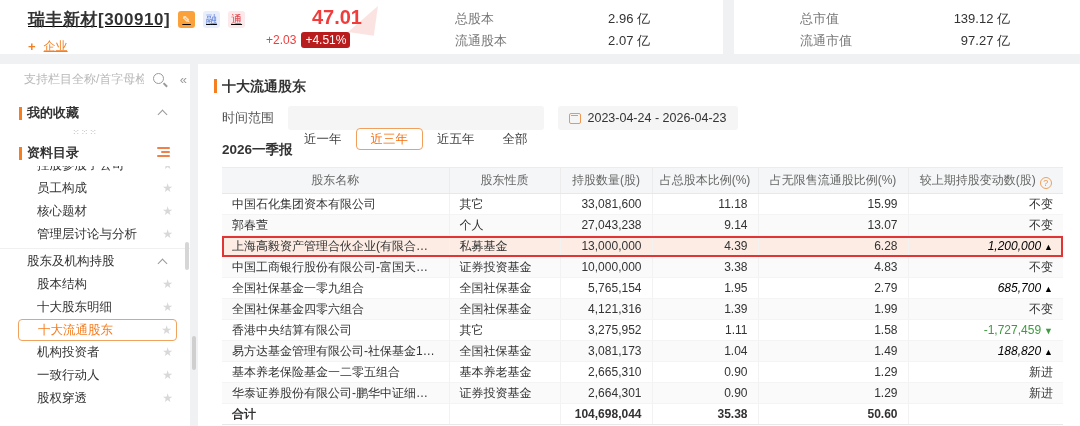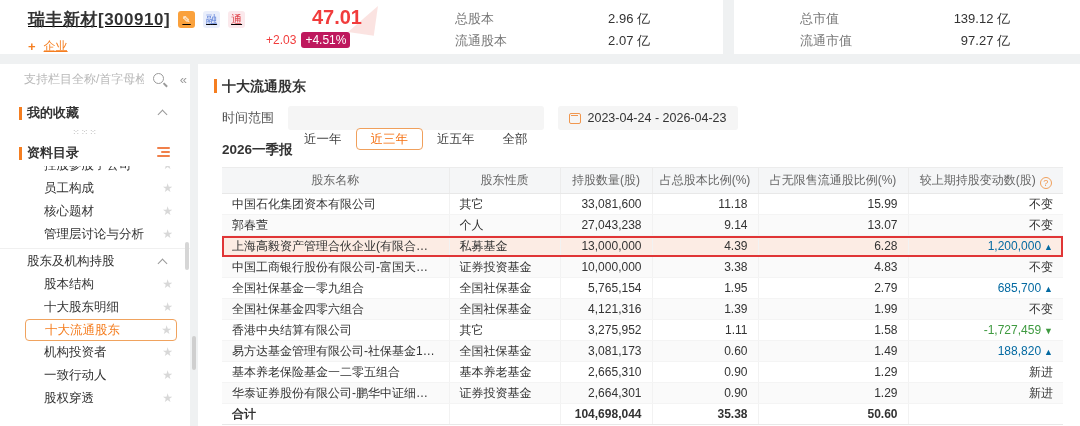--- a/index.html
+++ b/index.html
@@ -16,21 +16,21 @@
   .badge-tong { background:#fbe9ec; color:#e0484f; }
   .ent-line { margin-top:7px; font-size:12px; color:#f57e20; display:flex; gap:8px; align-items:center; }
   .ent-plus { font-size:13px; font-weight:bold; }
   .ent-link { text-decoration:underline; cursor:pointer; }
   .price-block { position:absolute; left:266px; top:6px; width:96px; text-align:right; }
   .price-swoosh { position:absolute; right:-14px; top:-2px; width:0; height:0;
     border-left:26px solid transparent; border-bottom:30px solid #fad7d4; opacity:.7; transform:rotate(8deg); }
   .price-main { position:relative; font-size:20px; font-weight:bold; color:#f13c3c; }
   .price-sub { position:relative; margin-top:3px; display:flex; justify-content:flex-start; align-items:center; gap:5px; }
   .price-chg { font-size:12px; color:#f13c3c; }
-  .price-pct { font-size:12px; color:#fff; background:#be185d; border-radius:3px; padding:1px 4px; }
+  .price-pct { font-size:12px; color:#fff; background:#b91c1c; border-radius:3px; padding:1px 4px; }
   .stat-block { position:absolute; top:8px; font-size:13px; }
   .stat-block .srow { display:flex; justify-content:space-between; height:22px; line-height:22px; }
   .stat-label { color:#777; }
   .stat-value { color:#333; }
   .stat-a { left:455px; width:195px; }
   .stat-b { left:800px; width:210px; }
   .hband { height:10px; background:#eff1f2; }
   .content { display:flex; height:362px; }
   
   .sidebar { position:relative; width:190px; background:#fff; flex:none; overflow:hidden; }
@@ -43,21 +43,21 @@
   .side-sec { position:relative; height:26px; line-height:26px; margin-top:2px; }
   .side-sec .obar { position:absolute; left:19px; top:7px; width:3px; height:13px; background:#f57e20; }
   .side-sec .sec-label { position:absolute; left:27px; font-size:13px; font-weight:bold; color:#333; }
   .chev { position:absolute; right:24px; top:11px; width:7px; height:7px; border-left:1.5px solid #999; border-top:1.5px solid #999; transform:rotate(45deg); }
   .dir-icon { position:absolute; right:20px; top:7px; width:13px; height:12px; color:#f0703a; }
   .dir-icon span { display:block; height:2px; background:#f0804a; margin-bottom:2px; border-radius:1px; }
   .dir-icon span:nth-child(2){ width:9px; margin-left:4px; }
   .dir-icon span:nth-child(3){ width:13px; }
   .drag-row { height:12px; text-align:center; line-height:8px; }
   .drag-dots { display:inline-block; color:#c4c4c4; font-size:9px; letter-spacing:1px; margin-left:-20px; }
-  .side-list { overflow:hidden;padding-left:7px; }
+  .side-list { overflow:hidden; }
   .side-item { position:relative; height:23px; line-height:23px; font-size:12.5px; color:#333; cursor:pointer; }
   .side-item .lbl { position:absolute; left:37px; right:30px; white-space:nowrap; overflow:hidden; }
   .side-item .star { position:absolute; right:17px; top:0; color:#d8d8d8; font-size:12px; }
   .side-item.clipped { margin-top:-12px; }
   .side-item.selected { border:1px solid #f0a35f; border-radius:4px; margin:0 13px 0 18px; height:22px; line-height:20px; color:#f57e20; }
   .side-item.selected .lbl { left:19px; }
   .side-item.selected .star { right:4px; }
   .group-hd { position:relative; height:25px; line-height:25px; border-top:1px solid #f0f0f0; margin-top:2px;padding-left:43px; }
   .group-hd .glbl { position:absolute; left:27px; font-size:12.5px; color:#333; }
   .side-scroll { position:absolute; right:1px; top:178px; width:4px; height:28px; background:#d6d6d6; border-radius:2px; }
@@ -81,21 +81,21 @@
   .period { margin-top:11px; font-size:13.5px; font-weight:bold; color:#333; }
   table { margin-top:8px; border-collapse:collapse; table-layout:fixed; width:841px; border-top:1px solid #ececec; }
   th { height:26px; background:#f5f6f7; font-weight:normal; font-size:12px; color:#666; text-align:center; border-right:1px solid #ececec; border-bottom:1px solid #e8e8e8; }
   th:last-child { border-right:none; }
   td { height:21px; font-size:12px; color:#333; border-right:1px solid #f2f2f2; border-bottom:1px solid #f4f4f4; padding:0 10px; white-space:nowrap; overflow:hidden; text-overflow:ellipsis; }
   td:last-child { border-right:none; }
   tr.stripe td { background:#fafafa; }
   td.l { text-align:left; } td.r { text-align:right; }
   tr.highlight { outline:2px solid #e03536; outline-offset:-2px; }
   tr.highlight td { background:#fcece4; }
-  .chg-up { color:#0369a1; } .chg-down { color:#3f9a40; }
+  .chg-up { color:#000000;font-style:italic; } .chg-down { color:#3f9a40; }
   .arrow { font-size:9px; margin-left:3px; }
   .help-icon { display:inline-flex; align-items:center; justify-content:center; width:12px; height:12px; margin-left:4px; border:1px solid #f0a05c; border-radius:50%; color:#f0974f; font-size:9px; vertical-align:-2px; cursor:pointer; }
   tr.total td { font-weight:bold; background:#fff; border-bottom:1px solid #e8e8e8; }
 </style>
 </head>
 <body>
 
 <div class="topbar">
   <div class="stock-block">
     <div class="stock-line">
@@ -328,21 +328,21 @@
     <td class="r">1.11</td>
     <td class="r">1.58</td>
     <td class="r chg-down">
       <span class="chg-txt">-1,727,459</span><span class="arrow">▼</span>
     </td>
   </tr>
           <tr class="stripe">
     <td class="l">易方达基金管理有限公司-社保基金17042组合</td>
     <td class="l">全国社保基金</td>
     <td class="r">3,081,173</td>
-    <td class="r">0.60</td>
+    <td class="r">1.04</td>
     <td class="r">1.49</td>
     <td class="r chg-up">
       <span class="chg-txt">188,820</span><span class="arrow">▲</span>
     </td>
   </tr>
           <tr>
     <td class="l">基本养老保险基金一二零五组合</td>
     <td class="l">基本养老基金</td>
     <td class="r">2,665,310</td>
     <td class="r">0.90</td>

